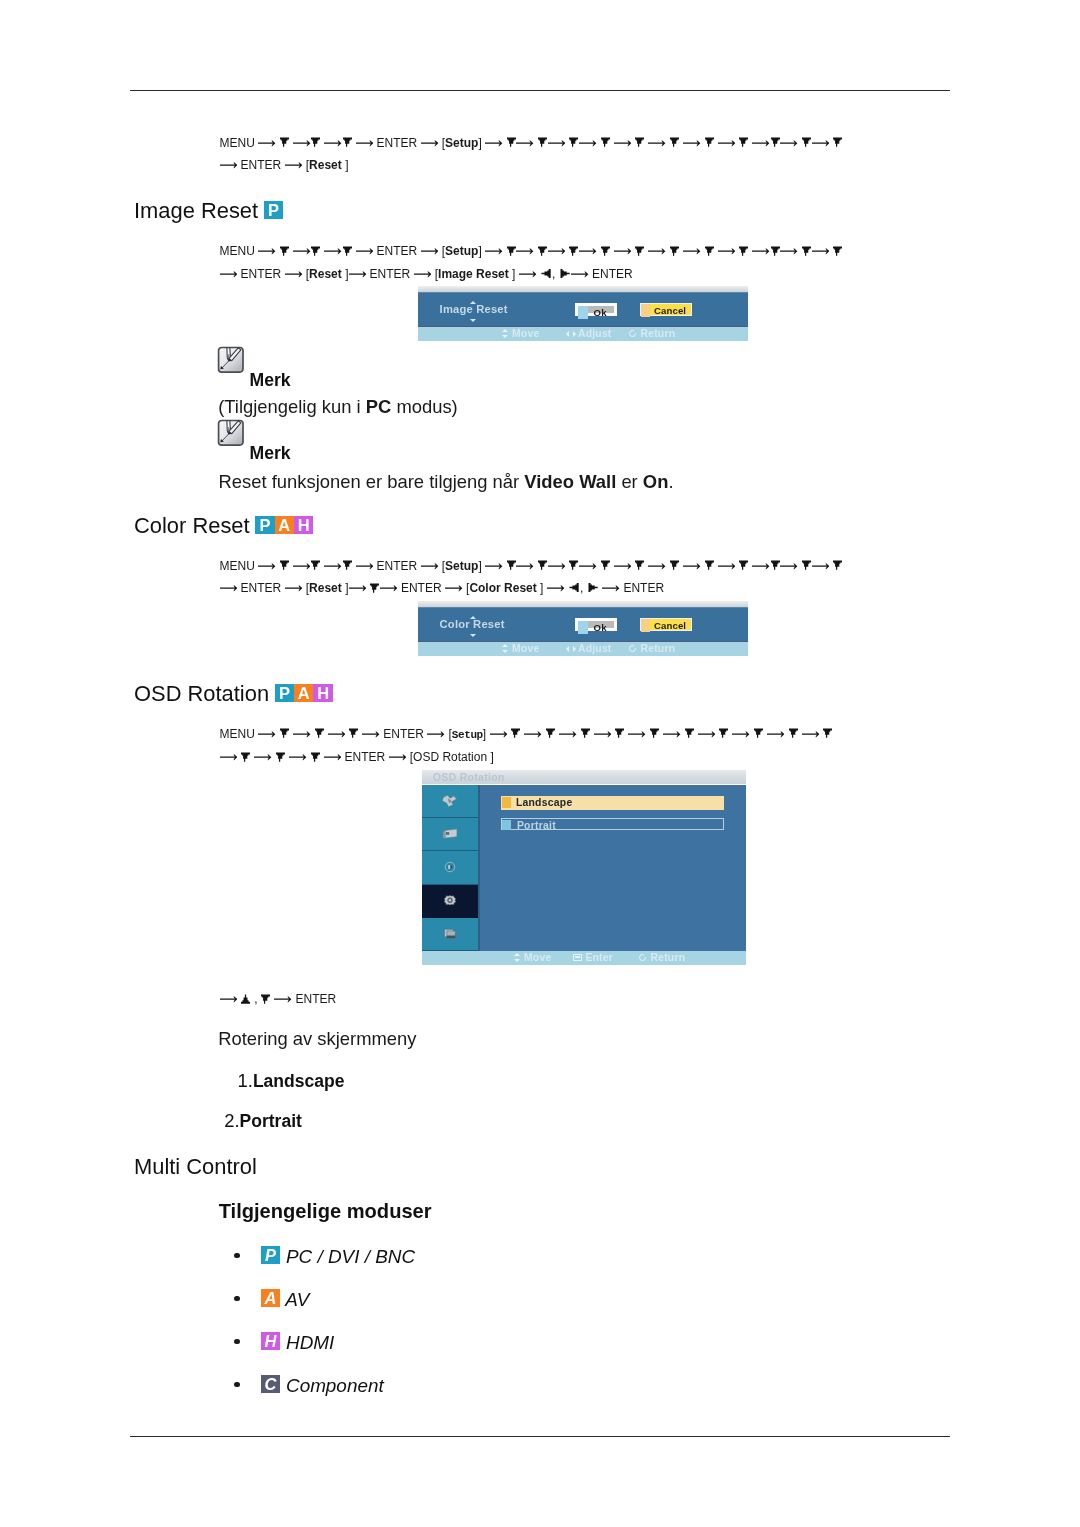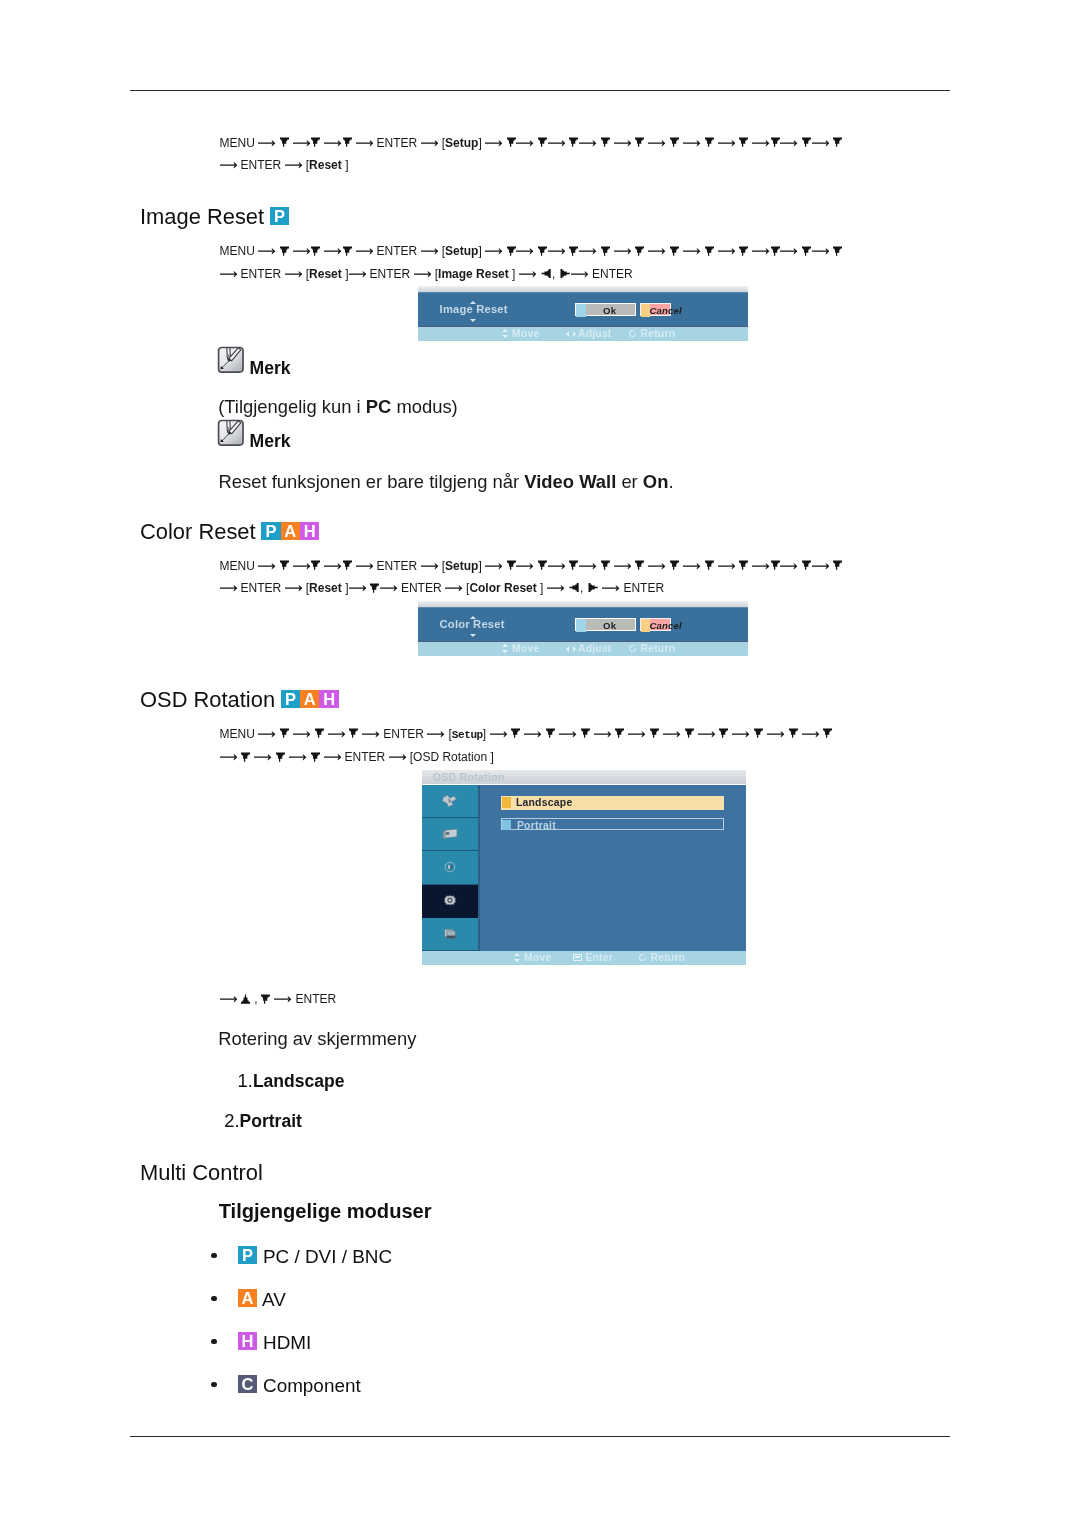--- a/index.html
+++ b/index.html
@@ -18,49 +18,49 @@
   .menuline{position:absolute;font-size:12px;line-height:22.7px;color:#1a1a1a;
             letter-spacing:0px;white-space:nowrap;}
   .b{font-weight:bold;}
   .mono{font-family:"Liberation Mono","DejaVu Sans Mono",monospace;font-size:0.92em;letter-spacing:-0.4px;}
   .gi{display:inline-block;}
   .gi-arrow-right{width:17.6px;height:8.0px;vertical-align:0.0em;margin:0 0.1px;}
   .gi-triangle-down{width:9.0px;height:10.2px;vertical-align:-0.06em;margin:0 0.6px;}
   .gi-triangle-up{width:9.0px;height:10.2px;vertical-align:-0.06em;margin:0 0.6px;}
   .gi-triangle-left{width:10.2px;height:9.0px;vertical-align:0.02em;margin:0 1px;}
   .gi-triangle-right{width:10.2px;height:9.0px;vertical-align:0.02em;margin:0 1px;}
-  .h1{position:absolute;margin:10px;font-weight:normal;font-size:21.9px;line-height:22px;color:#111;white-space:nowrap;}
+  .h1{position:absolute;margin:4px;font-weight:normal;font-size:21.9px;line-height:22px;color:#111;white-space:nowrap;}
   .body-txt{position:absolute;font-size:18.4px;line-height:23px;color:#1a1a1a;white-space:nowrap;}
 
   
   .badge{display:inline-block;width:19.3px;height:18px;position:relative;top:-2px;vertical-align:baseline;
          color:#fff;font-weight:bold;font-size:16.5px;line-height:18.6px;text-align:center;
          font-family:"Liberation Sans",sans-serif;}
   .h1 .badge{margin-left:0;}
   .h1 .badge.bfirst{margin-left:5.8px;}
   .badge-P{background:#1f9fc8;}
   .badge-A{background:#f8801e;}
   .badge-H{background:#cf5ae6;}
   .badge-C{background:#565c78;}
 
   
   .note{position:absolute;}
-  .note .nlabel{position:absolute;left:32.2px;top:14px;font-size:17.6px;line-height:17.6px;font-weight:bold;color:#111;white-space:nowrap;}
+  .note .nlabel{position:absolute;left:32.2px;top:26px;font-size:17.6px;line-height:17.6px;font-weight:bold;color:#111;white-space:nowrap;}
 
   
   .noteicon{position:absolute;left:0;top:0;width:27.6px;height:27.6px;display:block;}
   .noteicon svg{width:27.6px;height:27.6px;display:block;}
 
   
   .h2sub{position:absolute;font-size:20.1px;font-weight:bold;line-height:20px;color:#111;white-space:nowrap;}
   .numlist{position:absolute;font-size:18.4px;color:#111;white-space:nowrap;text-align:right;}
 
   .numlist .lbl{font-weight:bold;font-size:17.55px;}
   .numlist .num{display:inline-block;width:34.5px;}
-  .bullet{position:absolute;left:211px;font-size:18.9px;line-height:18.9px;color:#111;white-space:nowrap;}
+  .bullet{position:absolute;left:234px;font-size:18.9px;line-height:18.9px;color:#111;white-space:nowrap;font-style:italic;}
   .bullet .bdot{display:inline-block;width:21.5px;}
   .bullet .bdot:before{content:"";display:inline-block;width:5.6px;height:5.6px;
         background:#1a1a1a;border-radius:50%;vertical-align:0.26em;}
   .bullet .bsm{margin-right:0.6px;width:19.4px;height:18.4px;top:-2.4px;font-size:16.5px;line-height:18.8px;}
   .bullet .btxt{font-weight:normal;}
 
   
   .osd{position:absolute;box-sizing:border-box;}
   .osd-topbar{height:5.8px;background:linear-gradient(#eef0f3 0%,#dfe3e6 45%,#ccd2d6 100%);}
   .osd-main{background:#3a719c;position:relative;border-top:1.2px solid #5d87aa;
@@ -70,24 +70,24 @@
              font-family:"Liberation Sans",sans-serif;}
   .osd-updown{position:absolute;left:51.7px;top:8.4px;width:6.5px;height:20.5px;}
   .osd-updown:before{content:"";position:absolute;left:0;top:0;border-left:3.2px solid transparent;
              border-right:3.2px solid transparent;border-bottom:3.4px solid #d6e7f2;}
   .osd-updown:after{content:"";position:absolute;left:0;bottom:0;border-left:3.2px solid transparent;
              border-right:3.2px solid transparent;border-top:3.4px solid #d6e7f2;}
   .osd-btn{position:absolute;box-sizing:border-box;height:13px;line-height:13px;font-size:9.6px;
            font-weight:bold;color:#1d1d1d;text-align:center;letter-spacing:0.1px;}
   .osd-btn .sw{position:absolute;left:0;top:0;height:13px;display:block;}
   .osd-btn b{position:relative;display:block;}
-  .osd-ok{width:61px;background:#b9bbb9;border:1px solid #ffffff;}
+  .osd-ok{width:42px;background:#b9bbb9;border:3px solid #ffffff;}
   .osd-ok .sw{width:10.4px;background:#9fd4ea;}
   .osd-ok b{padding-left:9px;}
-  .osd-cancel{width:31px;background:#fca5a5;border:1px solid #eef0f4;font-style:italic;}
+  .osd-cancel{width:52px;background:#fde047;border:1px solid #eef0f4;}
   .osd-cancel .sw{width:9.3px;background:#f8cf84;}
   .osd-cancel b{padding-left:9px;}
   .osd-foot-item{position:absolute;color:#d6eaf2;font-size:10.4px;line-height:11px;font-weight:bold;letter-spacing:0.2px;
                  white-space:nowrap;}
   .osd-foot-item u{text-decoration:none;}
   .fi{display:inline-block;width:13px;height:9px;position:relative;top:1px;}
   .fi-updown:before{content:"";position:absolute;left:3px;top:0;border-left:3px solid transparent;
              border-right:3px solid transparent;border-bottom:3.4px solid #e6f3f8;}
   .fi-updown:after{content:"";position:absolute;left:3px;bottom:0;border-left:3px solid transparent;
              border-right:3px solid transparent;border-top:3.4px solid #e6f3f8;}

